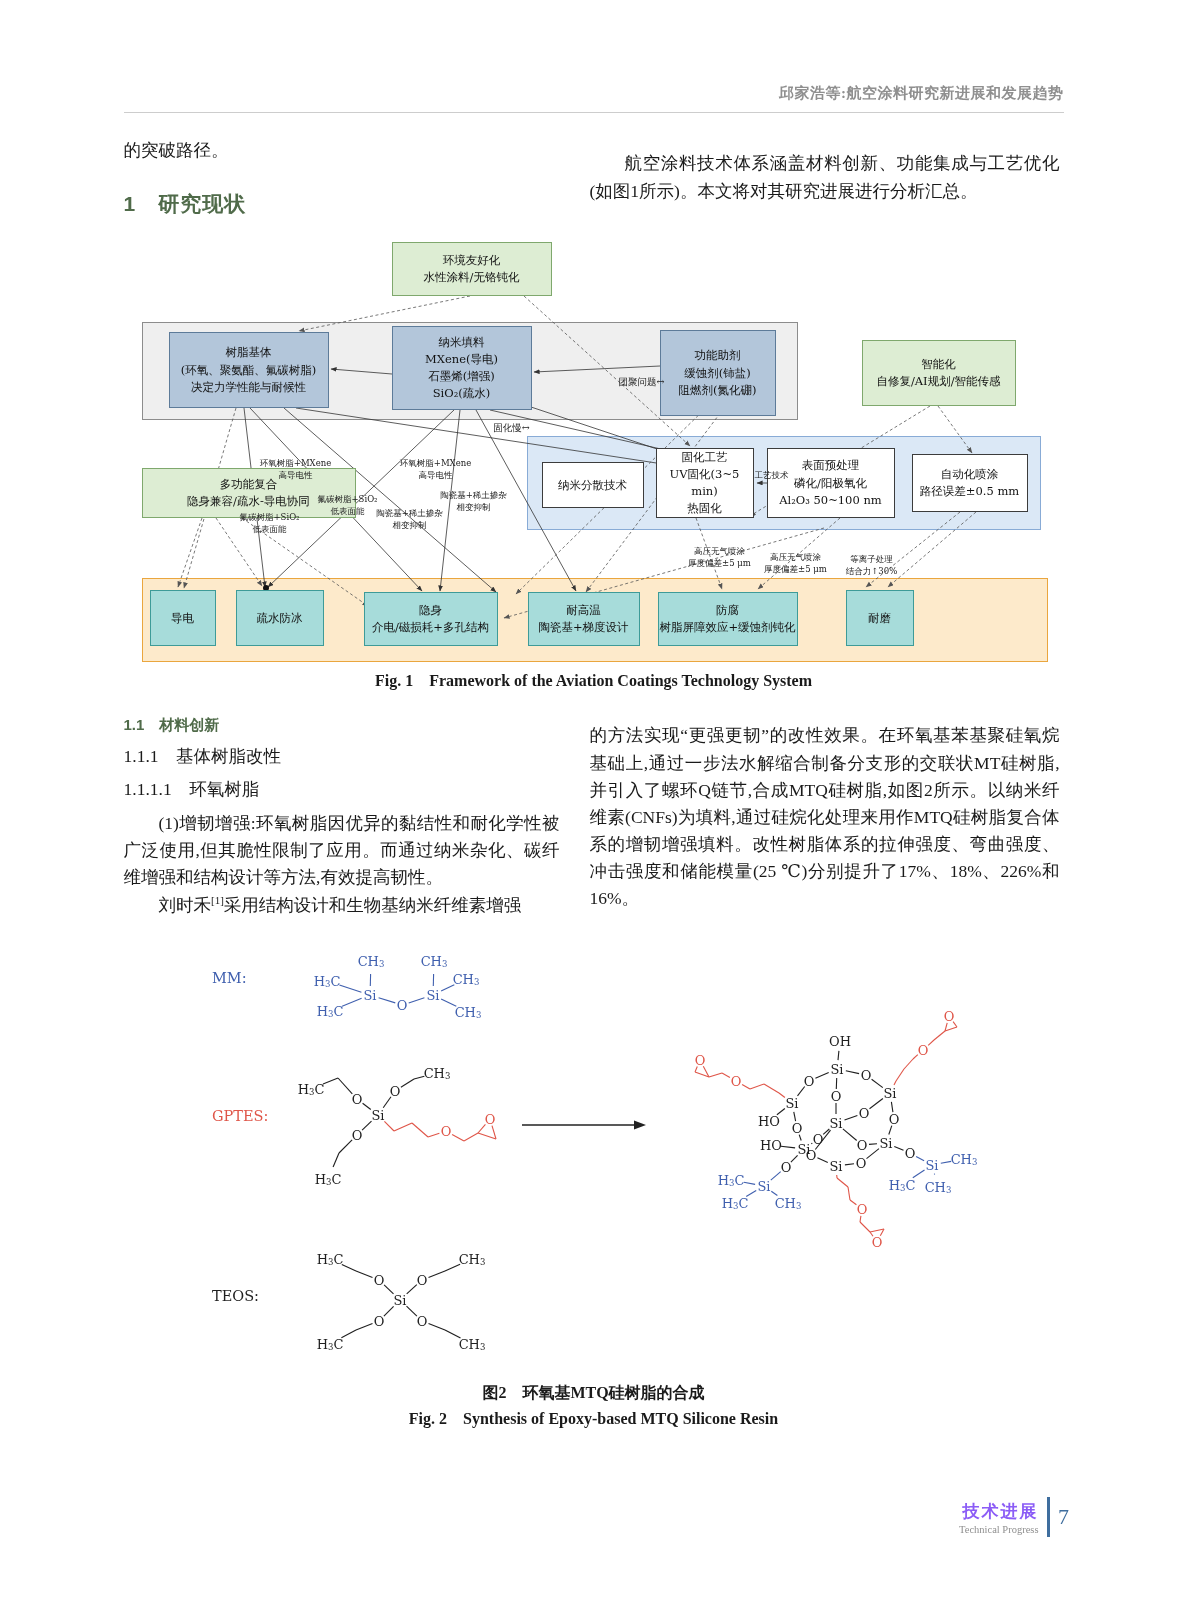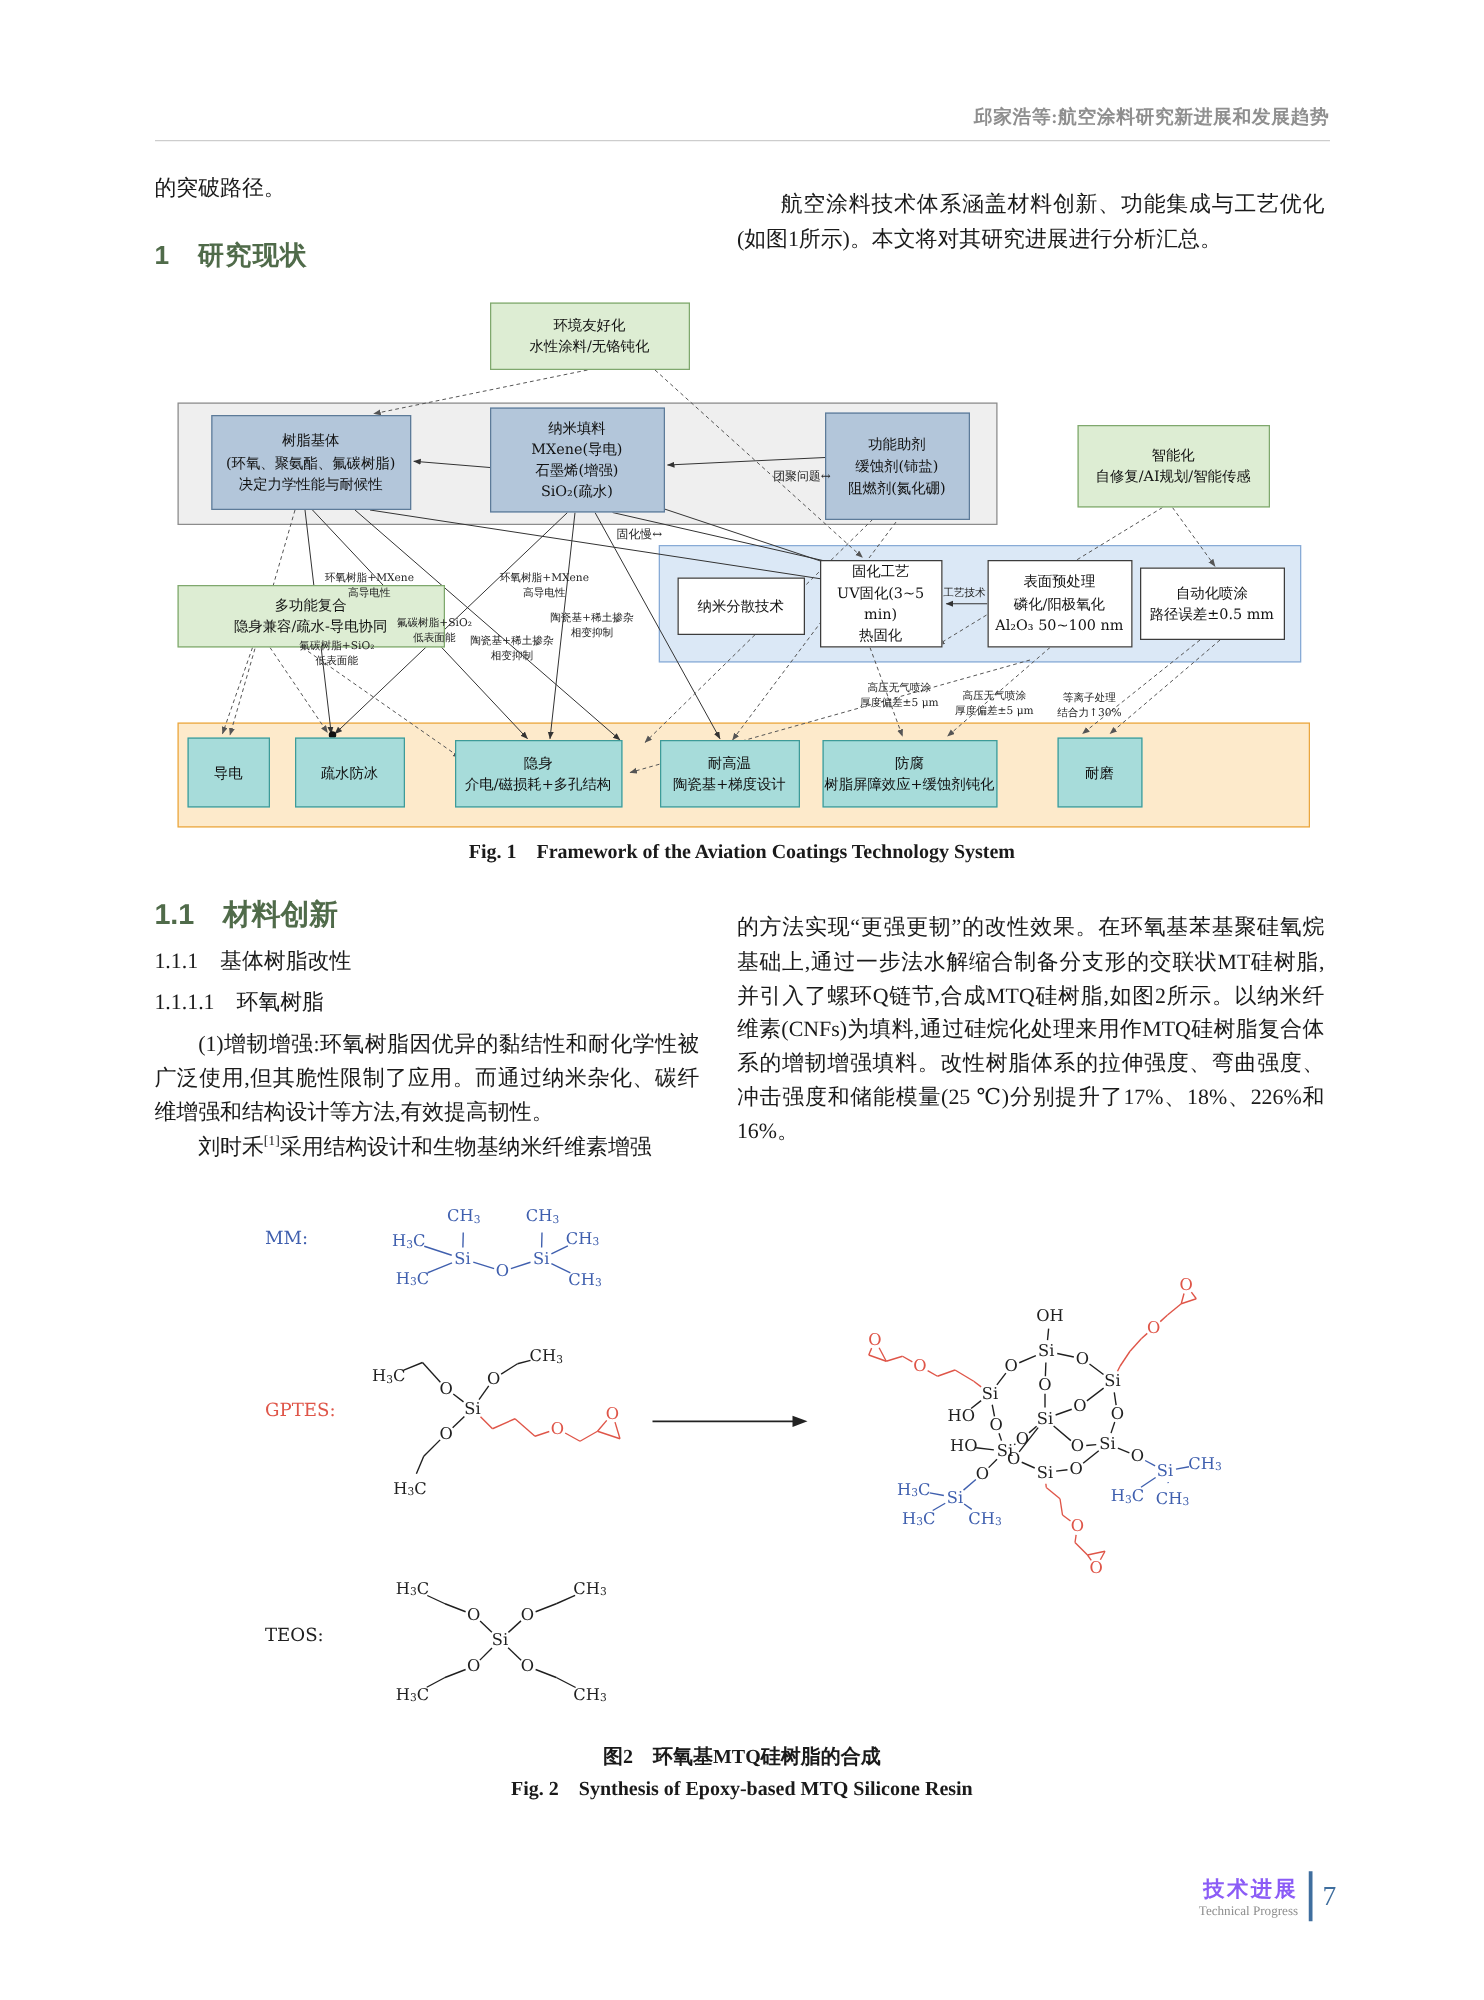--- a/index.html
+++ b/index.html
@@ -8,21 +8,21 @@
   .content{width:940px;margin:0 auto;}
   .header{padding-top:84px;text-align:right;font-size:15px;color:#8f8f8f;letter-spacing:.5px;font-weight:bold;}
   .rule{border-bottom:1.5px solid #cdcdcd;margin-top:9px;}
   .cols{display:flex;gap:30px;margin-top:24px;align-items:center;}
   .colL{width:436px;}
   .colR{width:470px;}
   .para{font-size:17.5px;line-height:1.55;text-align:justify;margin:0;}
   .indent{text-indent:2em;}
   .h-sec1{font-family:"Liberation Sans","DejaVu Sans",sans-serif;font-size:21px;font-weight:bold;
           color:#506b4a;margin:26px 0 0 0;letter-spacing:1px;}
-  .h-sec2{font-family:"Liberation Sans","DejaVu Sans",sans-serif;font-size:23px;font-weight:bold;
+  .h-sec2{font-family:"Liberation Sans","DejaVu Sans",sans-serif;font-size:15px;font-weight:bold;
           color:#506b4a;margin:0 0 9px 0;}
   .h-sec3{font-size:17.5px;font-weight:normal;margin:0 0 9px 0;}
   sup{font-size:11px;}
   
   .fig1-wrap{margin-top:18px;}
   #fig1-canvas{position:relative;width:940px;height:430px;font-family:"DejaVu Serif","Liberation Serif",serif;}
   .dcontainer{position:absolute;border:1px solid;box-sizing:border-box;}
   .dnode{position:absolute;border:1px solid;box-sizing:border-box;display:flex;flex-direction:column;
          justify-content:center;align-items:center;text-align:center;font-size:11.5px;line-height:1.5;color:#111;}
   .s-g{background:#ddedd3;border-color:#7fa86d;}
@@ -135,21 +135,21 @@
           <div>隐身兼容/疏水-导电协同</div>
         </div>
         <div class="dnode s-w" style="left: 418px; top: 226px; width: 102px; height: 46px;">
           <div>纳米分散技术</div>
         </div>
         <div class="dnode s-w" style="left: 532px; top: 212px; width: 98px; height: 70px;">
           <div>固化工艺</div>
           <div>UV固化(3~5 min)</div>
           <div>热固化</div>
         </div>
-        <div class="dnode s-w" style="left: 666px; top: 212px; width: 116px; height: 70px;">
+        <div class="dnode s-w" style="left: 643px; top: 212px; width: 128px; height: 70px;">
           <div>表面预处理</div>
           <div>磷化/阳极氧化</div>
           <div>Al₂O₃ 50~100 nm</div>
         </div>
         <div class="dnode s-w" style="left: 788px; top: 218px; width: 116px; height: 58px;">
           <div>自动化喷涂</div>
           <div>路径误差±0.5 mm</div>
         </div>
         <div class="dnode s-t" style="left: 26px; top: 354px; width: 66px; height: 56px;">
           <div>导电</div>

